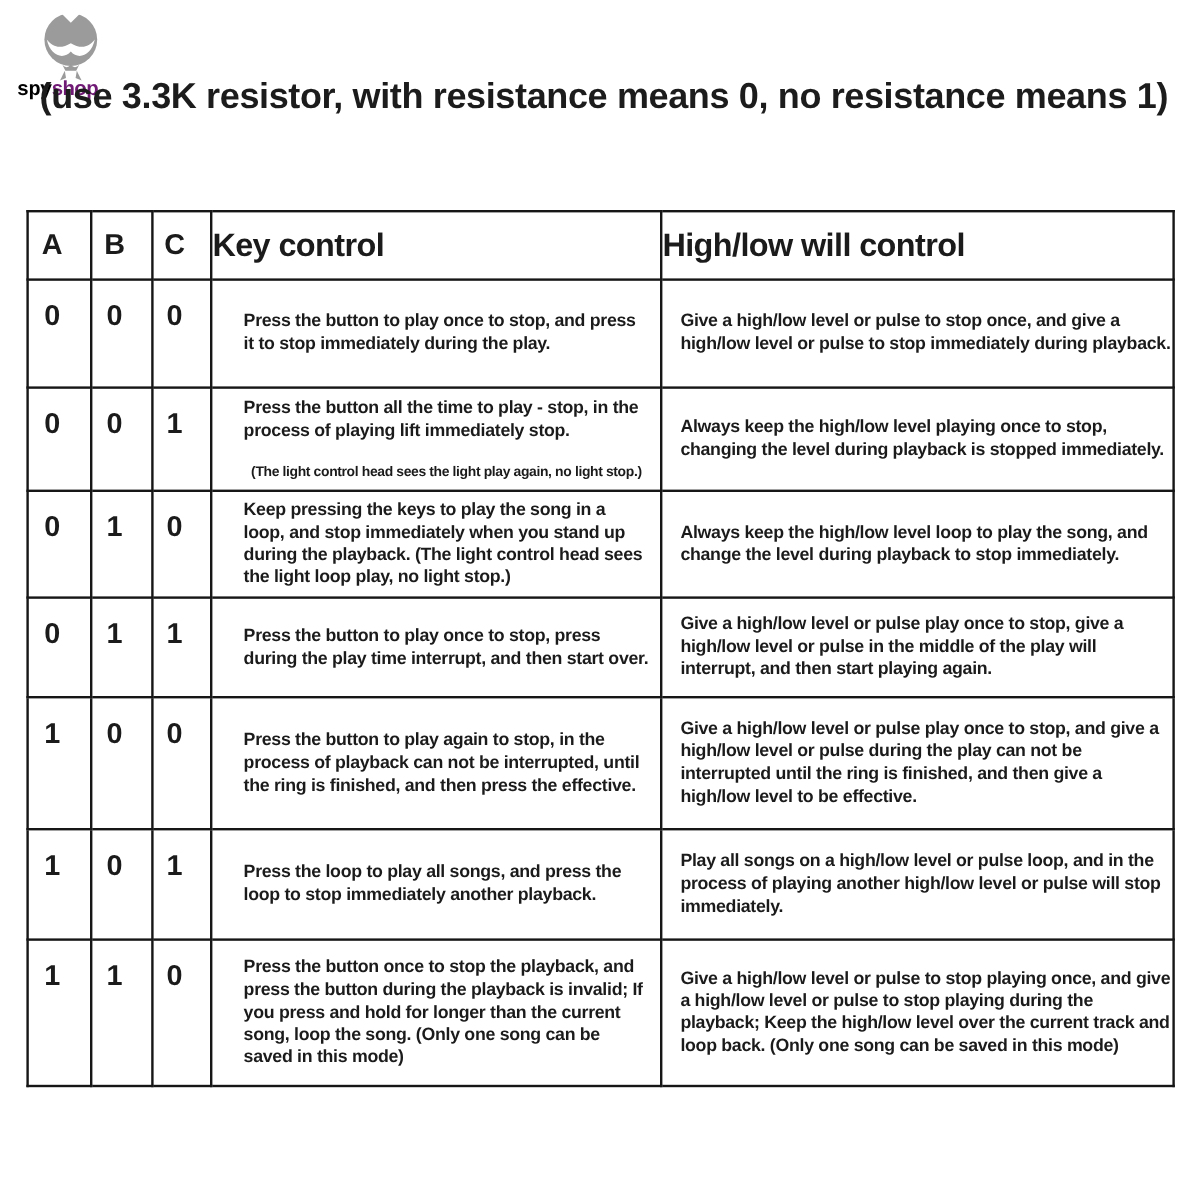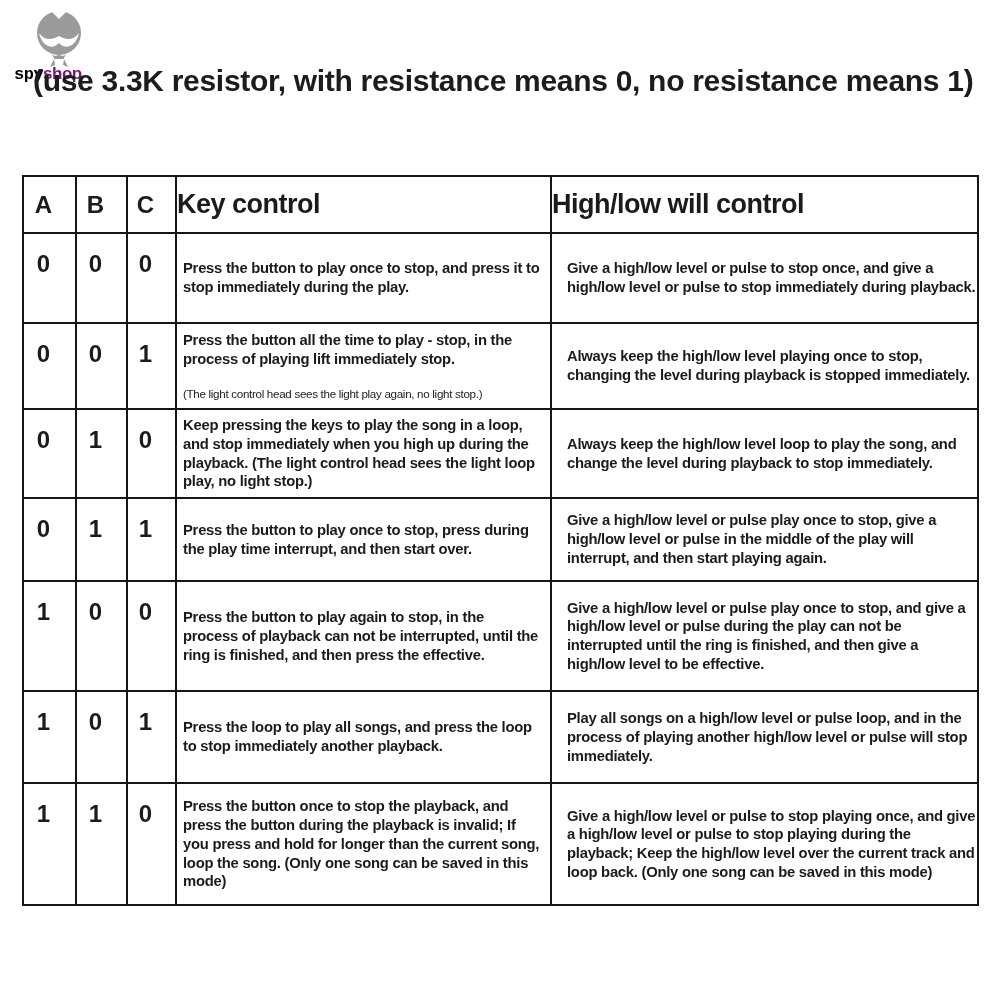--- a/index.html
+++ b/index.html
@@ -18,24 +18,24 @@
   .title { position:absolute; left:33px; top:62px; font-size:30px; font-weight:bold;
     line-height:37px; letter-spacing:-0.3px; color:#1c1c1c; white-space:nowrap; }
 
   
   table.fn { position:absolute; left:22px; top:175px; width:955px;
     border-collapse:collapse; table-layout:fixed; }
   table.fn td, table.fn th { border:2px solid #161616; overflow:hidden; }
   th.colh { font-size:27px; font-weight:bold; letter-spacing:-0.5px; text-align:left; vertical-align:middle; }
   .bit-h { font-size:24px; font-weight:bold; text-align:center; vertical-align:middle; padding-right:12px; }
   td.bit { font-size:24px; font-weight:bold; text-align:center; vertical-align:top; padding-top:16px; padding-right:12px; }
-  td.key-cell { vertical-align:middle; padding:6px 9px 6px 6px; }
+  td.key-cell { vertical-align:middle; padding:6px 9px 6px 26px; }
   td.hl-cell  { vertical-align:middle; padding:6px 0 6px 15px; }
   .cell-text { font-size:14.8px; font-weight:bold; line-height:1.27; letter-spacing:-0.25px; }
-  .note { display:block; font-size:11.6px; font-weight:normal; letter-spacing:-0.3px; margin-top:18px; line-height:1.2; }
+  .note { display:block; font-size:11.6px; font-weight:bold; letter-spacing:-0.3px; margin-top:18px; line-height:1.2;text-align:center; }
 </style>
 </head>
 <body>
 
 <div class="stage">
 
   <div class="logo">
     <svg width="52" height="60" viewBox="0 0 52 60">
       <circle cx="26" cy="25" r="22" fill="#9b9b9b"></circle>
       <path d="M18,3 L26,11 L34,3 Q30,1 26,1 Q22,1 18,3 Z" fill="#ffffff"></path>
@@ -87,21 +87,21 @@
           </td>
       <td class="hl-cell">
             <div class="cell-text">Always keep the high/low level playing once to stop, changing the level during playback is stopped immediately.</div>
           </td>
     </tr>
     <tr style="height:87px">
       <td class="bit">0</td>
       <td class="bit">1</td>
       <td class="bit">0</td>
       <td class="key-cell">
-            <div class="cell-text"><span>Keep pressing the keys to play the song in a loop, and stop immediately when you high up during the playback. (The light control head sees the light loop play, no light stop.)</span></div>
+            <div class="cell-text"><span>Keep pressing the keys to play the song in a loop, and stop immediately when you stand up during the playback. (The light control head sees the light loop play, no light stop.)</span></div>
           </td>
       <td class="hl-cell">
             <div class="cell-text">Always keep the high/low level loop to play the song, and change the level during playback to stop immediately.</div>
           </td>
     </tr>
     <tr style="height:83px">
       <td class="bit">0</td>
       <td class="bit">1</td>
       <td class="bit">1</td>
       <td class="key-cell">

